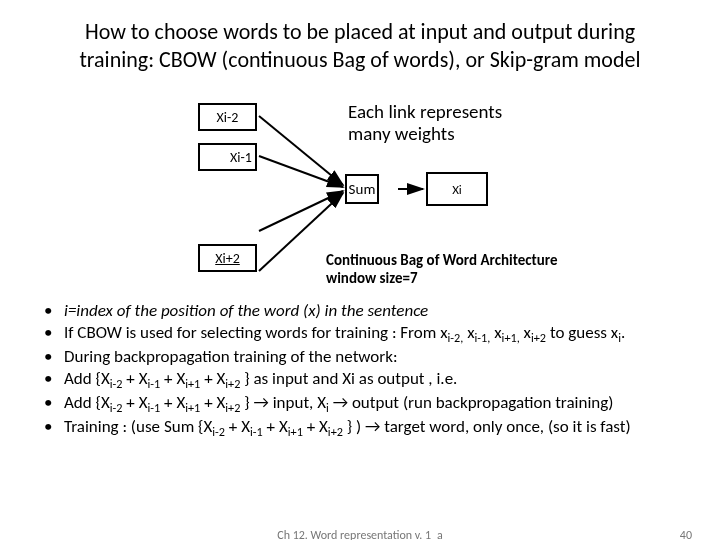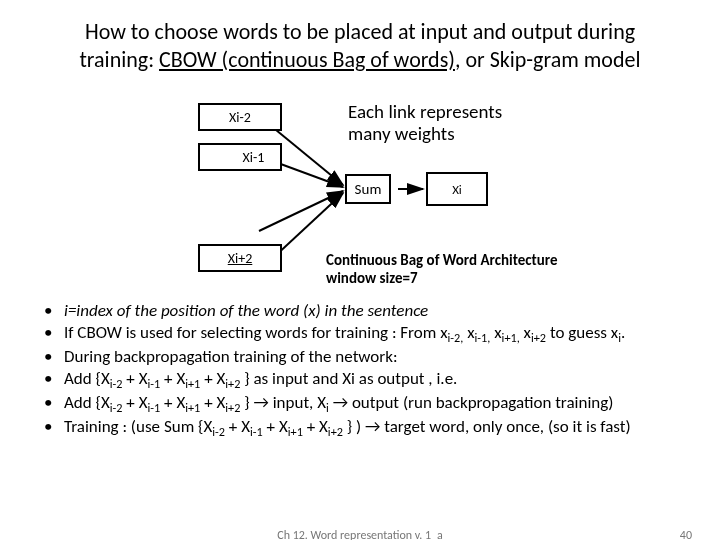--- a/index.html
+++ b/index.html
@@ -11,40 +11,40 @@
     position: relative;
     padding: 18px 38px 0 38px;
     color: #000;
   }
   .title {
     font-size: 22px;
     text-align: center;
     line-height: 1.25;
     margin-bottom: 28px;
   }
-  .title .underline { text-decoration: underline; }
+  .title .underline { }
   .diagram {
     position: relative;
     height: 200px;
     margin-top: 4px;
   }
   .inbox {
     position: absolute;
-    width: 84px;
+    width: 59px;
     height: 28px;
     border: 2px solid #000;
     background: #fff;
     font-size: 14px;
     display: flex;
     align-items: center;
     justify-content: center;
   }
   .sumbox {
     position: absolute;
-    width: 46px;
+    width: 34px;
     height: 30px;
     border: 2px solid #000;
     background: #fff;
     font-size: 15px;
     display: flex;
     align-items: center;
     justify-content: center;
   }
   .outbox {
     position: absolute;

